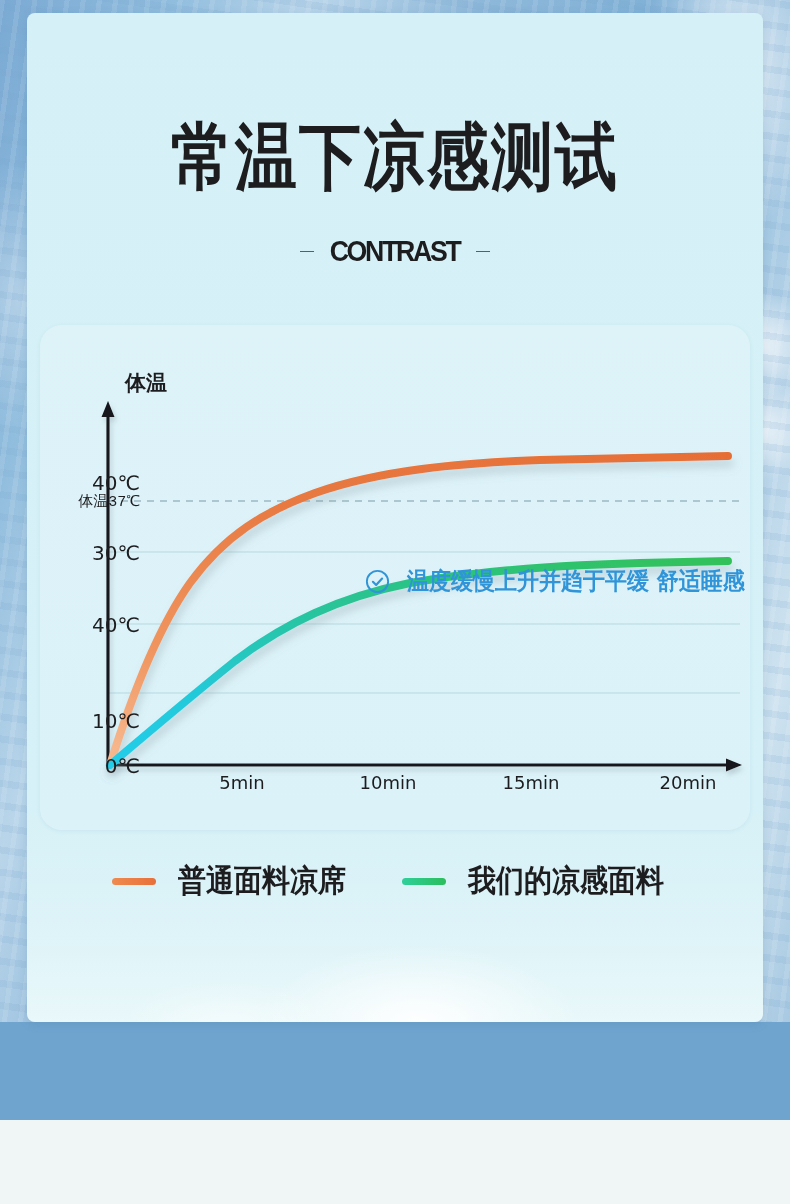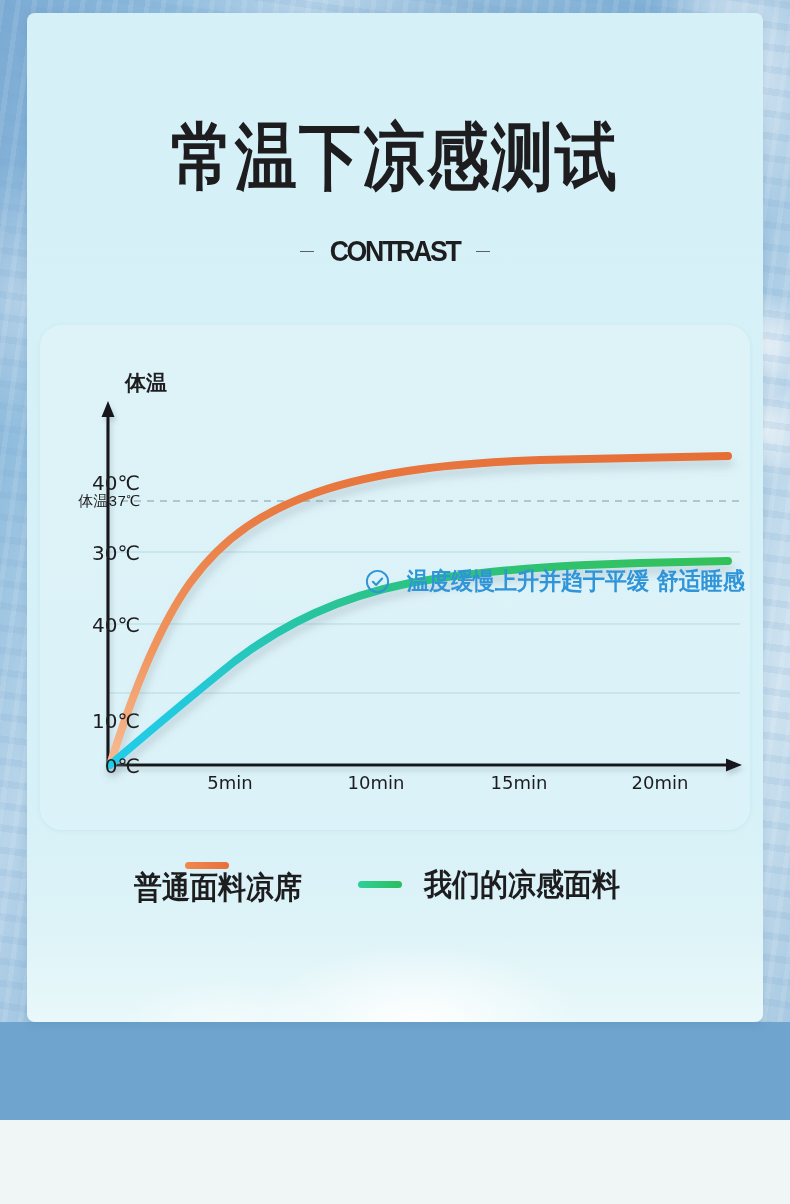--- a/index.html
+++ b/index.html
@@ -103,20 +103,21 @@
     font-family:"DejaVu Sans","Liberation Sans",sans-serif;
   }
   #ytick-col{ position:absolute; left:0; top:0; width:100px; height:505px; }
   .ytick.small{ font-size:15px;font-family:Liberation Mono, monospace; }
 
   .xtick{
     position:absolute; top:447px;
     font-size:18px; color:#1d1d1f;
     font-family:"DejaVu Sans","Liberation Sans",sans-serif;
     transform:translateX(-50%);
+    margin-left:12px;
   }
 
   
   #legend{
     position:absolute; left:27px; top:862px; width:736px;
     display:flex; align-items:center;
   }
   .legend-item{ display:flex; align-items:center; }
   .legend-swatch{ width:44px; height:7px; border-radius:4px; }
   .legend-label{
@@ -219,38 +220,38 @@
         <span class="ytick small" style="top:167px;">体温37℃</span>
         <span class="ytick" style="top:216px;">30℃</span>
         <span class="ytick" style="top:288px;">40℃</span>
         <span class="ytick" style="top:357px;margin-top:27px;">10℃</span>
         <span class="ytick" style="top:429px;">0℃</span>
       </div>
 
       <span class="xtick" style="left:190px;">5min</span>
       <span class="xtick" style="left:336px;">10min</span>
       <span class="xtick" style="left:479px;">15min</span>
-      <span class="xtick" style="left:620px;">20min</span>
+      <span class="xtick" style="left:636px;">20min</span>
 
     </div>
   </div>
 
 
   <div class="annot" id="annot-good">
     <svg class="annot-icon" viewBox="0 0 24 24">
       <circle cx="12" cy="12" r="10.2" fill="none" stroke="#2f94d8" stroke-width="1.8"></circle>
       <path d="M7.6 12.3 L10.7 15.3 L16.4 9.2" fill="none" stroke="#2f94d8" stroke-width="2.1" stroke-linecap="round" stroke-linejoin="round"></path>
     </svg>
     <span class="annot-text">温度缓慢上升并趋于平缓 舒适睡感</span>
   </div>
 
 </div>
 
 <div id="legend">
-  <div class="legend-item" style="margin-left:85px;flex-direction:column;">
+  <div class="legend-item" style="margin-left:85px;">
     <span class="legend-swatch" style="background:linear-gradient(90deg,#ef8a4f,#e8703a);"></span>
     <span class="legend-label">普通面料凉席</span>
   </div>
   <div class="legend-item" style="margin-left:56px;align-items:center;">
     <span class="legend-swatch" style="background:linear-gradient(90deg,#2ecf9a,#2cbe5c);"></span>
     <span class="legend-label">我们的凉感面料</span>
   </div>
 </div>
 
 </body></html>

